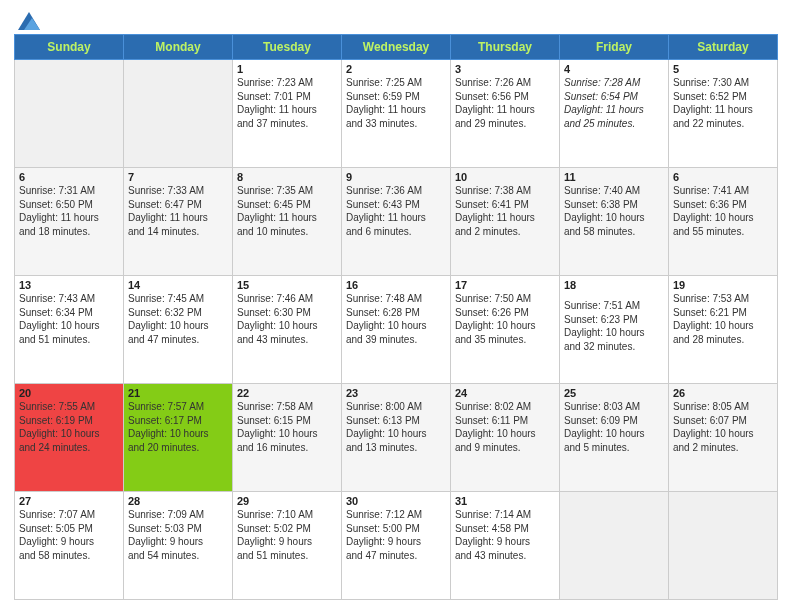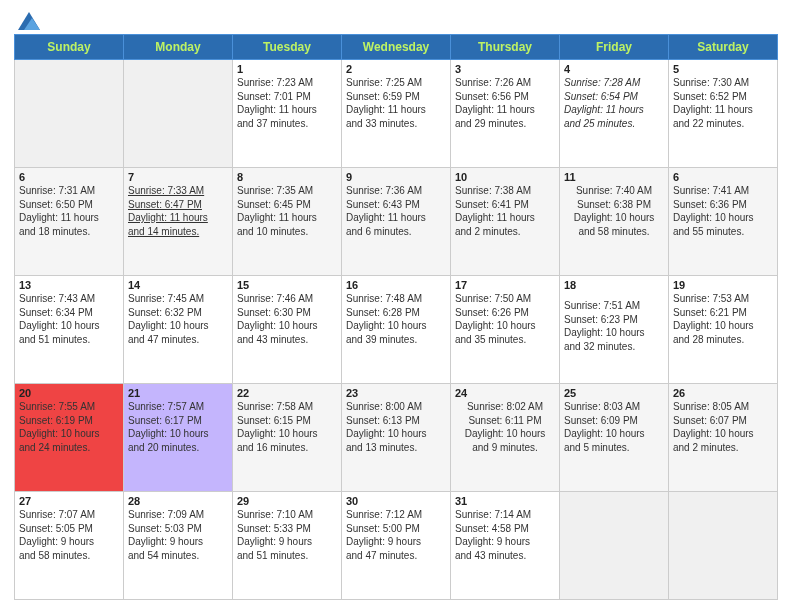--- a/index.html
+++ b/index.html
@@ -171,21 +171,21 @@
         <tr>
           <td style="background: rgb(245, 245, 245);">
             <span class="day-num">6</span>
             <div class="day-info" style="white-space: pre-line;">Sunrise: 7:31 AM
 Sunset: 6:50 PM
 Daylight: 11 hours
 and 18 minutes.</div>
           </td>
           <td style="background: rgb(245, 245, 245);">
             <span class="day-num">7</span>
-            <div class="day-info" style="white-space: pre-line; text-decoration: underline;">Sunrise: 7:33 AM
+            <div class="day-info" style="white-space: pre-line;">Sunrise: 7:33 AM
 Sunset: 6:47 PM
 Daylight: 11 hours
 and 14 minutes.</div>
           </td>
           <td style="background: rgb(245, 245, 245);">
             <span class="day-num">8</span>
             <div class="day-info" style="white-space: pre-line;">Sunrise: 7:35 AM
 Sunset: 6:45 PM
 Daylight: 11 hours
 and 10 minutes.</div>
@@ -199,21 +199,21 @@
           </td>
           <td style="background: rgb(245, 245, 245);">
             <span class="day-num">10</span>
             <div class="day-info" style="white-space: pre-line;">Sunrise: 7:38 AM
 Sunset: 6:41 PM
 Daylight: 11 hours
 and 2 minutes.</div>
           </td>
           <td style="background: rgb(245, 245, 245);">
             <span class="day-num">11</span>
-            <div class="day-info" style="white-space: pre-line; text-align: center;">Sunrise: 7:40 AM
+            <div class="day-info" style="white-space: pre-line;">Sunrise: 7:40 AM
 Sunset: 6:38 PM
 Daylight: 10 hours
 and 58 minutes.</div>
           </td>
           <td style="background: rgb(245, 245, 245);">
             <span class="day-num">6</span>
             <div class="day-info" style="white-space: pre-line;">Sunrise: 7:41 AM
 Sunset: 6:36 PM
 Daylight: 10 hours
 and 55 minutes.</div>
@@ -271,21 +271,21 @@
           </td>
         </tr>
         <tr>
           <td style="background: #ef4444;">
             <span class="day-num">20</span>
             <div class="day-info" style="white-space: pre-line;">Sunrise: 7:55 AM
 Sunset: 6:19 PM
 Daylight: 10 hours
 and 24 minutes.</div>
           </td>
-          <td style="background: #c4b5fd; margin-left: 28px;">
+          <td style="background: #84cc16; margin-left: 28px;">
             <span class="day-num">21</span>
             <div class="day-info" style="white-space: pre-line;">Sunrise: 7:57 AM
 Sunset: 6:17 PM
 Daylight: 10 hours
 and 20 minutes.</div>
           </td>
           <td style="background: rgb(245, 245, 245);">
             <span class="day-num">22</span>
             <div class="day-info" style="white-space: pre-line;">Sunrise: 7:58 AM
 Sunset: 6:15 PM
@@ -294,21 +294,21 @@
           </td>
           <td style="background: rgb(245, 245, 245);">
             <span class="day-num">23</span>
             <div class="day-info" style="white-space: pre-line;">Sunrise: 8:00 AM
 Sunset: 6:13 PM
 Daylight: 10 hours
 and 13 minutes.</div>
           </td>
           <td style="background: rgb(245, 245, 245);">
             <span class="day-num">24</span>
-            <div class="day-info" style="white-space: pre-line; text-align: center;">Sunrise: 8:02 AM
+            <div class="day-info" style="white-space: pre-line;">Sunrise: 8:02 AM
 Sunset: 6:11 PM
 Daylight: 10 hours
 and 9 minutes.</div>
           </td>
           <td style="background: rgb(245, 245, 245);">
             <span class="day-num">25</span>
             <div class="day-info" style="white-space: pre-line;">Sunrise: 8:03 AM
 Sunset: 6:09 PM
 Daylight: 10 hours
 and 5 minutes.</div>
@@ -332,21 +332,21 @@
           <td style="background: rgb(255, 255, 255);">
             <span class="day-num">28</span>
             <div class="day-info" style="white-space: pre-line;">Sunrise: 7:09 AM
 Sunset: 5:03 PM
 Daylight: 9 hours
 and 54 minutes.</div>
           </td>
           <td style="background: rgb(255, 255, 255);">
             <span class="day-num">29</span>
             <div class="day-info" style="white-space: pre-line;">Sunrise: 7:10 AM
-Sunset: 5:33 PM
+Sunset: 5:02 PM
 Daylight: 9 hours
 and 51 minutes.</div>
           </td>
           <td style="background: rgb(255, 255, 255);">
             <span class="day-num">30</span>
             <div class="day-info" style="white-space: pre-line;">Sunrise: 7:12 AM
 Sunset: 5:00 PM
 Daylight: 9 hours
 and 47 minutes.</div>
           </td>

